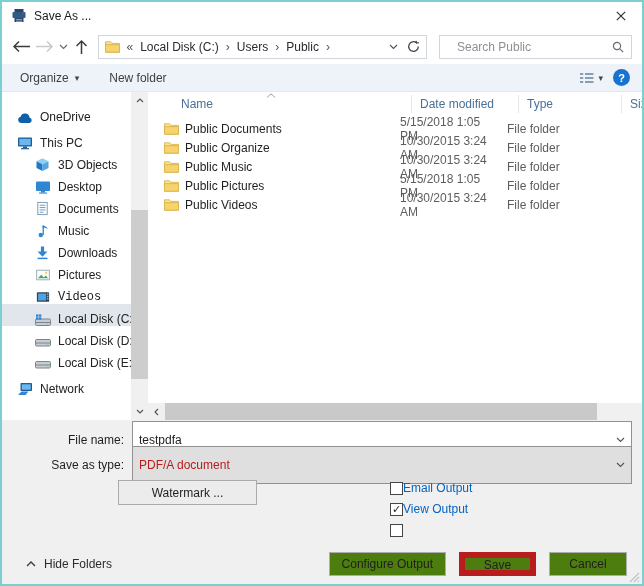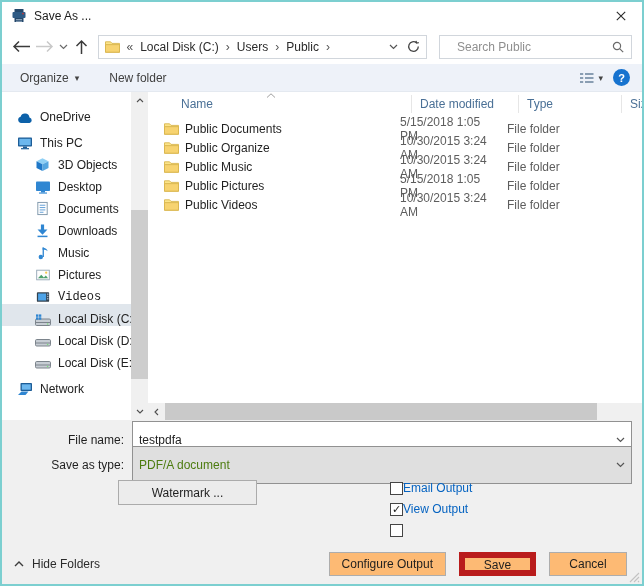--- a/index.html
+++ b/index.html
@@ -86,39 +86,39 @@
   .htrack { flex:1; height:17px; position:relative; }
   .hthumb { position:absolute; left:0; top:0; height:17px; width:432px; background:#c9c9c9; }
 
   
   .bottom { height:164px; background:#f0f0f0; position:relative; }
   .frow { position:absolute; left:0; right:10px; height:22px; display:flex; align-items:center; }
   .flabel { width:130px; text-align:right; padding-right:8px; color:#1f1f1f; }
   .combo { flex:1; height:38px; border:1px solid #919191; display:flex; align-items:center; }
   .combo.white { background:#fff; }
   .combo.gray { background:#dfdfdf; }
-  .combo .val { padding-left:6px; color:#4d7c0f; }
+  .combo .val { padding-left:6px; color:#b91c1c; }
   .combo .ic { margin-left:auto; margin-right:6px; }
   .combo input {
     flex:1; border:none; outline:none; background:transparent; padding-left:6px;
     font:12px "Liberation Sans", sans-serif; color:#1f1f1f;
   }
   .btn {
     font:12px "Liberation Sans", sans-serif; color:#1f1f1f;
-    background:#fdba74; border:1px solid #adadad; height:24px; padding:0 12px;
+    background:#4d7c0f; border:1px solid #adadad; height:24px; padding:0 12px;
   }
   .btn.watermark { position:absolute; left:116px; top:60px; width:139px; height:25px; background:#ececec; border-color:#ababab; }
   .cbgroup { position:absolute; left:388px; top:61px; display:flex; flex-direction:column; gap:7px; }
   .cb { display:flex; align-items:center; height:14px; }
   .cbbox {
     width:13px; height:13px; background:#fff; border:1px solid #454545; flex:none;
     display:flex; align-items:center; justify-content:center; font-size:11px; color:#1a1a1a; line-height:1;
   }
   .cbtext { color:#0563c1; }
-  .footer { position:absolute; left:0; right:0; top:131px; height:26px; display:flex; align-items:center; }
+  .footer { position:absolute; left:12px; right:0; top:131px; height:26px; display:flex; align-items:center; }
   .hidefolders { margin-left:12px; display:flex; align-items:center; gap:8px; color:#2b2b2b; }
   .footbtns { margin-left:auto; margin-right:15px; display:flex; gap:13px; }
   .btn.configure { min-width:101px; }
   .btn.save { min-width:77px; border:6px solid #b91c1c; }
   .btn.cancel { min-width:78px; }
   .grip { position:absolute; right:2px; bottom:1px; }
 </style>
 </head>
 <body>
 
@@ -275,38 +275,38 @@
               <rect x="3" y="1.5" width="10" height="13" fill="#fefefe" stroke="#7d96ab"></rect>
               <g stroke="#5b9bd5">
                 <path d="M5 4.5 h6 M5 7 h6 M5 9.5 h6 M5 12 h4"></path>
               </g>
             </svg>
           </span>
           <span>Documents</span>
         </div>
         <div class="side-item" style="padding-left: 32px;">
           <span class="ic">
-            <svg width="15" height="15" viewBox="0 0 16 15">
-              <path d="M6.3 1.2 h3.4 v5.3 h3.6 L8 12 L2.7 6.5 h3.6 Z" fill="#2f86d2"></path>
-              <rect x="2.7" y="13" width="10.6" height="1.6" fill="#2f86d2"></rect>
-            </svg>
-          </span>
-          <span>Downloads</span>
-        </div>
-        <div class="side-item" style="padding-left: 32px;">
-          <span class="ic">
             <svg width="13" height="15" viewBox="0 0 13 15">
               <g fill="#2f86d2">
                 <circle cx="4.8" cy="12" r="2.2"></circle>
                 <rect x="6.6" y="2.5" width="1.3" height="9.5"></rect>
                 <path d="M6.6 2.5 C9.5 3 11.2 4 11.6 6.2 C10.4 4.9 8.6 4.6 6.6 4.7 Z"></path>
               </g>
             </svg>
           </span>
           <span>Music</span>
+        </div>
+        <div class="side-item" style="padding-left: 32px;">
+          <span class="ic">
+            <svg width="15" height="15" viewBox="0 0 16 15">
+              <path d="M6.3 1.2 h3.4 v5.3 h3.6 L8 12 L2.7 6.5 h3.6 Z" fill="#2f86d2"></path>
+              <rect x="2.7" y="13" width="10.6" height="1.6" fill="#2f86d2"></rect>
+            </svg>
+          </span>
+          <span>Downloads</span>
         </div>
         <div class="side-item" style="padding-left: 32px;">
           <span class="ic">
             <svg width="16" height="14" viewBox="0 0 16 16">
               <rect x="0.8" y="2.5" width="14.4" height="11" fill="#fdfdfd" stroke="#8fa3b2"></rect>
               <path d="M2.2 11.8 L6 7.6 L9 10.8 L11.2 8.6 L13.8 11.8 Z" fill="#4ca06c"></path>
               <circle cx="11.6" cy="5.4" r="1.3" fill="#f2c94c"></circle>
             </svg>
           </span>
           <span>Pictures</span>

